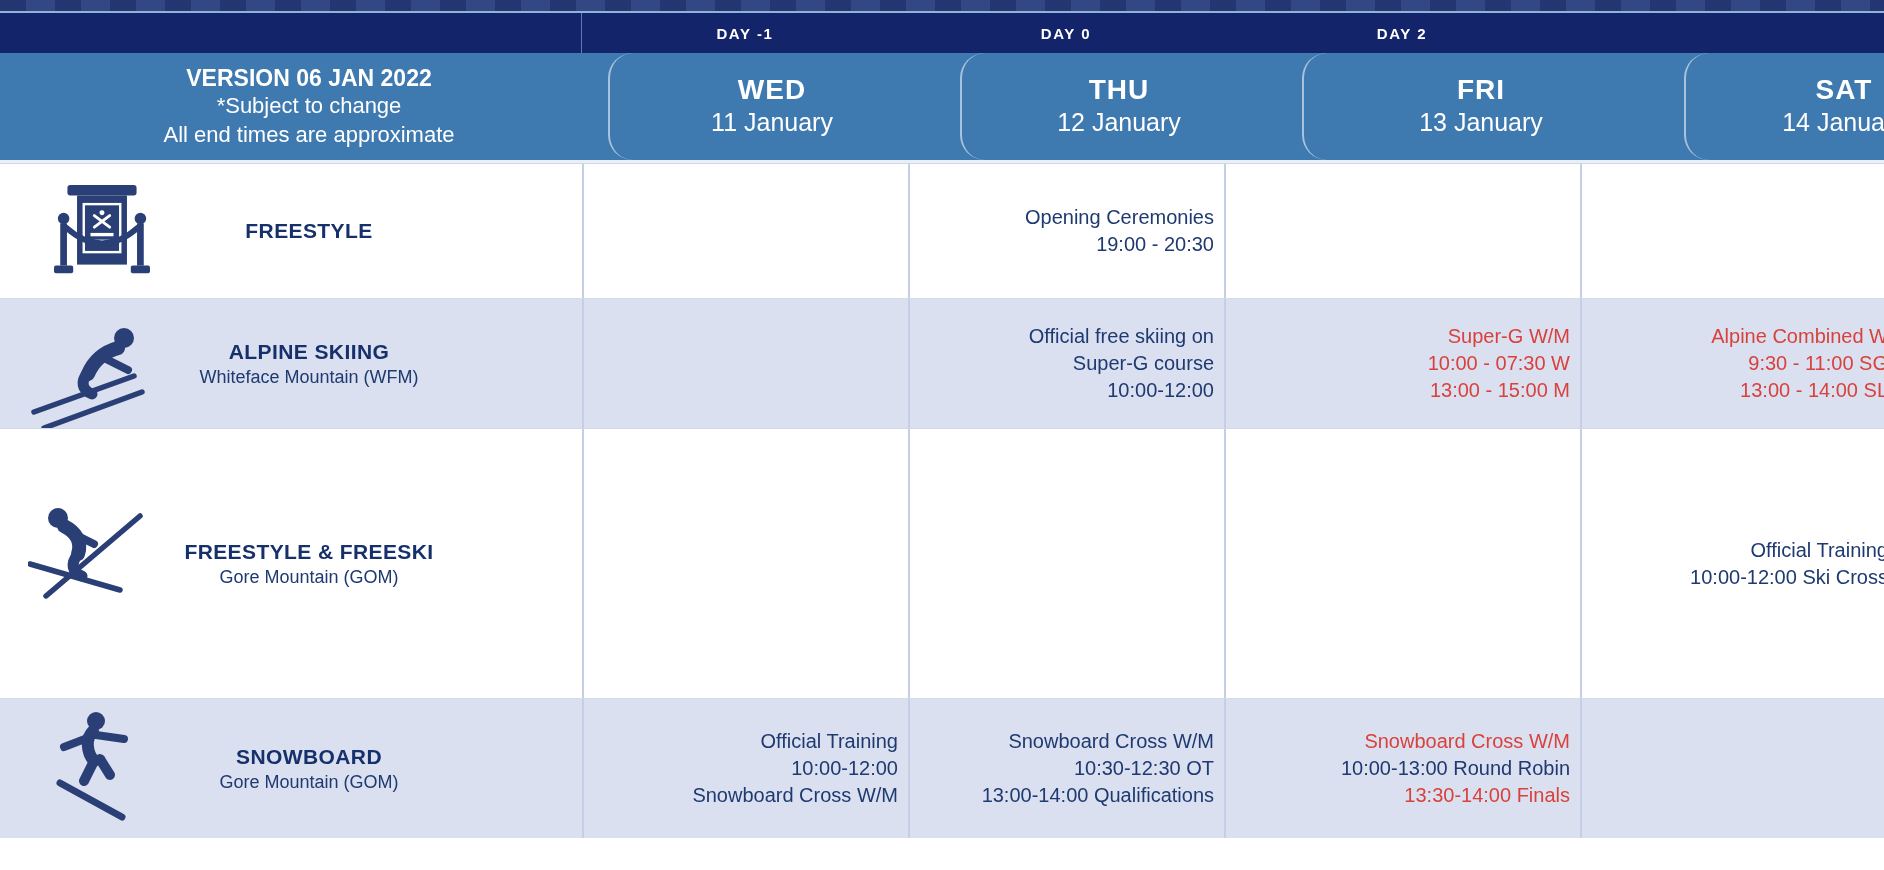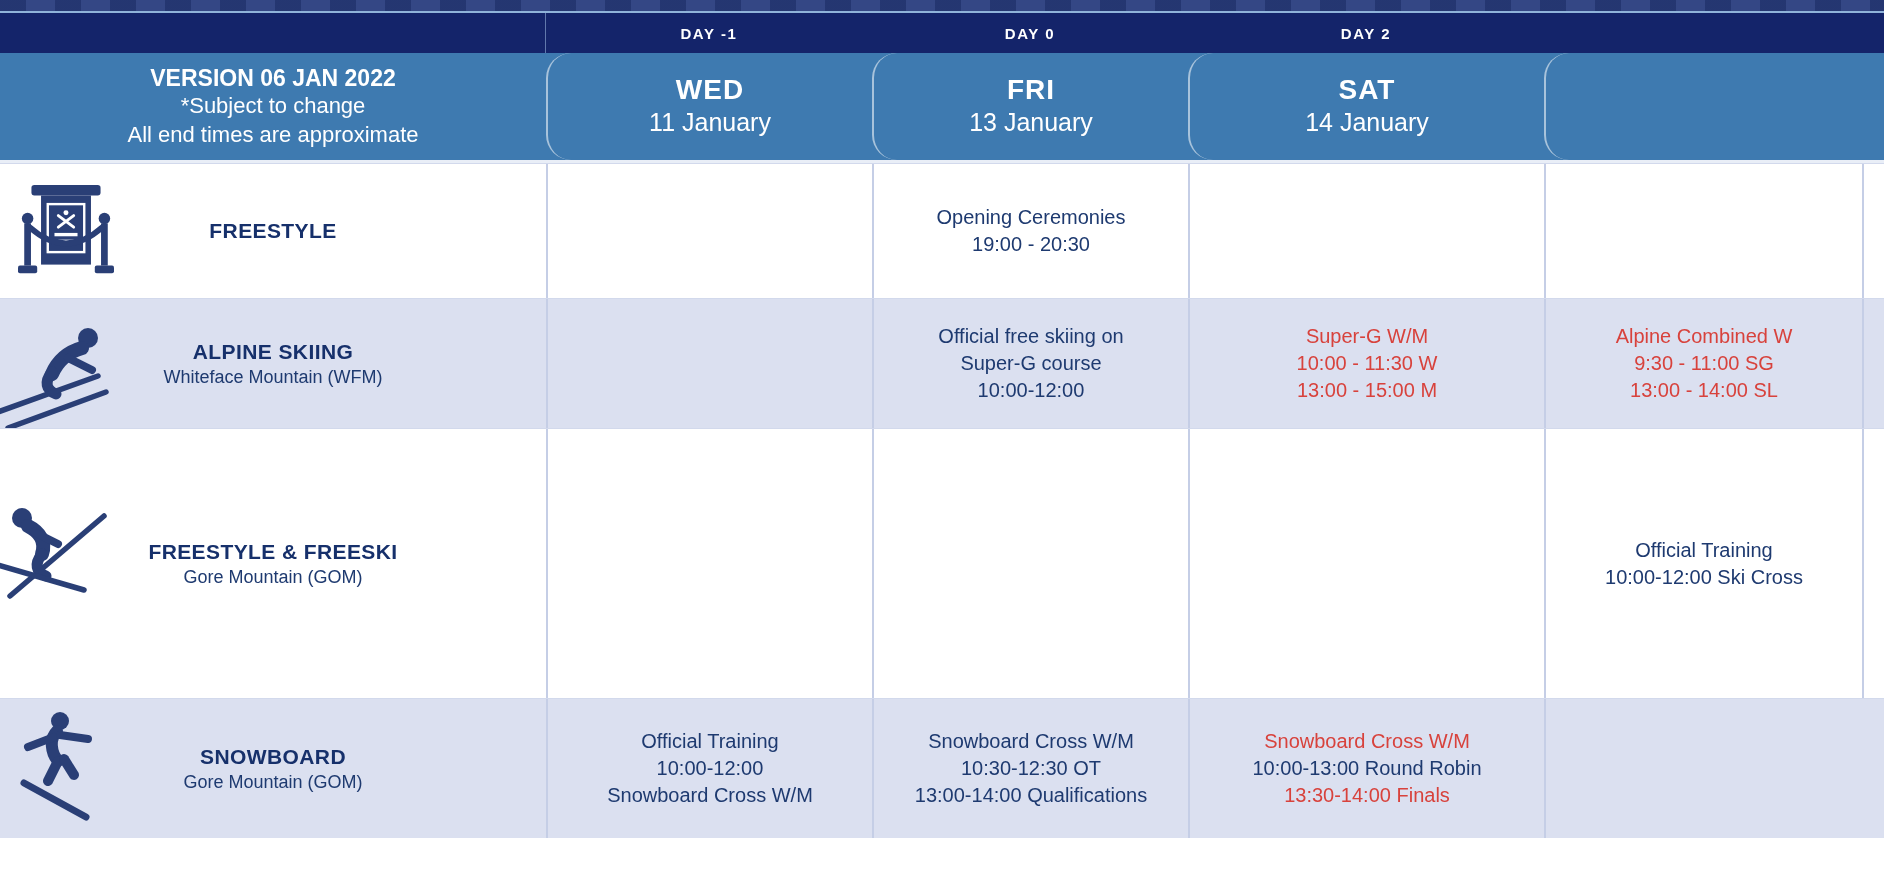--- a/index.html
+++ b/index.html
@@ -1,47 +1,47 @@
 <!DOCTYPE html>
 <html style="--top-strip: #2c4080; --day-bar: #14246a; --date-header: #3e7ab0; --row-white: #ffffff; --row-alt: #dbe0f0; --grid-line: #c5cee6; --text-navy: #1e3a70; --text-red: #d8423c; --text-white: #ffffff;"><head>
 <meta charset="utf-8">
 <style>
   html,body{margin:0;padding:0;background:#ffffff;}
   *{box-sizing:border-box;}
   body{font-family:"Liberation Sans","DejaVu Sans",sans-serif;}
   #stage{position:relative;width:1884px;height:870px;overflow:hidden;background:#fff;}
 
   
-  .grid-row{display:grid;grid-template-columns:546px 326px 316px 356px 318px 22px;width:1884px;}
+  .grid-row{display:grid;grid-template-columns:546px 326px 316px 356px 318px 22px;width:1884px;padding-left:36px;}
 
   
   .top-strip{height:13px;width:1884px;
     background:#2c4080;
     background-image:repeating-linear-gradient(90deg,rgba(10,20,60,.22) 0 26px,rgba(255,255,255,.04) 26px 55px);
     border-bottom:2px solid #8fb3da;}
 
   
   .day-bar{height:40px;background:var(--day-bar,#14246a);color:#fff;}
   .day-bar .cell{display:flex;align-items:center;justify-content:center;
     font-size:15px;font-weight:700;letter-spacing:1.6px;}
   .day-bar .cell.first{border-right:1px solid rgba(160,190,225,.55);}
 
   
-  .date-header{height:110px;background:var(--date-header,#3e7ab0);color:#fff;border-bottom:3px solid #e9eef7;}
+  .date-header{height:110px;background:var(--date-header,#3e7ab0);color:#fff;border-bottom:3px solid #e9eef7;gap:26px;}
   .date-header .cell{display:flex;flex-direction:column;align-items:center;justify-content:center;}
   .date-header .cell + .cell{border-left:2px solid rgba(255,255,255,.55);border-radius:25px;}
   .version-title{font-size:23px;font-weight:700;line-height:1.25;}
   .version-note{font-size:22px;line-height:1.3;}
   .weekday{font-size:28px;font-weight:700;letter-spacing:1px;line-height:1.2;}
   .date{font-size:25px;font-weight:400;line-height:1.35;}
 
   
   .sched-row .cell{display:flex;flex-direction:column;align-items:center;justify-content:center;
     text-align:center;font-size:20px;line-height:1.34;padding:4px 10px;}
-  .sched-row .cell + .cell{border-left:2px solid #c5cee6;}
+  .sched-row .cell + .cell{border-left:2px solid #c5cee6;align-items:flex-end;}
   .sched-row{border-top:1px solid #d2d9ec;}
   .row-white{background:var(--row-white,#ffffff);}
   .row-alt{background:var(--row-alt,#dbe0f0);}
   .h-cer{height:135px;}
   .h-alp{height:130px;}
   .h-fre{height:270px;}
   .h-sno{height:140px;}
 
   .label-cell{position:relative;display:flex;flex-direction:column;align-items:center;justify-content:center;
     text-align:center;padding:0 10px 0 90px;}
@@ -77,20 +77,24 @@
 
   <div class="grid-row date-header">
     <div class="cell">
       <div class="version-title">VERSION 06 JAN 2022</div>
       <div class="version-note">*Subject to change</div>
       <div class="version-note">All end times are approximate</div>
     </div>
     <div class="cell">
       <div class="weekday">WED</div>
       <div class="date">11 January</div>
+    </div>
+    <div class="cell">
+      <div class="weekday">THU</div>
+      <div class="date">12 January</div>
     </div>
     <div class="cell">
       <div class="weekday">FRI</div>
       <div class="date">13 January</div>
     </div>
     <div class="cell">
       <div class="weekday">SAT</div>
       <div class="date">14 January</div>
     </div>
     <div class="cell"></div>
@@ -144,21 +148,21 @@
       <div class="venue">Whiteface Mountain (WFM)</div>
     </div>
     <div class="cell"></div>
     <div class="cell">
       <div class="c-navy">Official free skiing on</div>
       <div class="c-navy">Super-G course</div>
       <div class="c-navy">10:00-12:00</div>
     </div>
     <div class="cell">
       <div class="c-red">Super-G W/M</div>
-      <div class="c-red">10:00 - 11:30 W</div>
+      <div class="c-red">10:00 - 07:30 W</div>
       <div class="c-red">13:00 - 15:00 M</div>
     </div>
     <div class="cell">
       <div class="c-red">Alpine Combined W</div>
       <div class="c-red">9:30 - 11:00 SG</div>
       <div class="c-red">13:00 - 14:00 SL</div>
     </div>
     <div class="cell"></div>
   </div>
 

